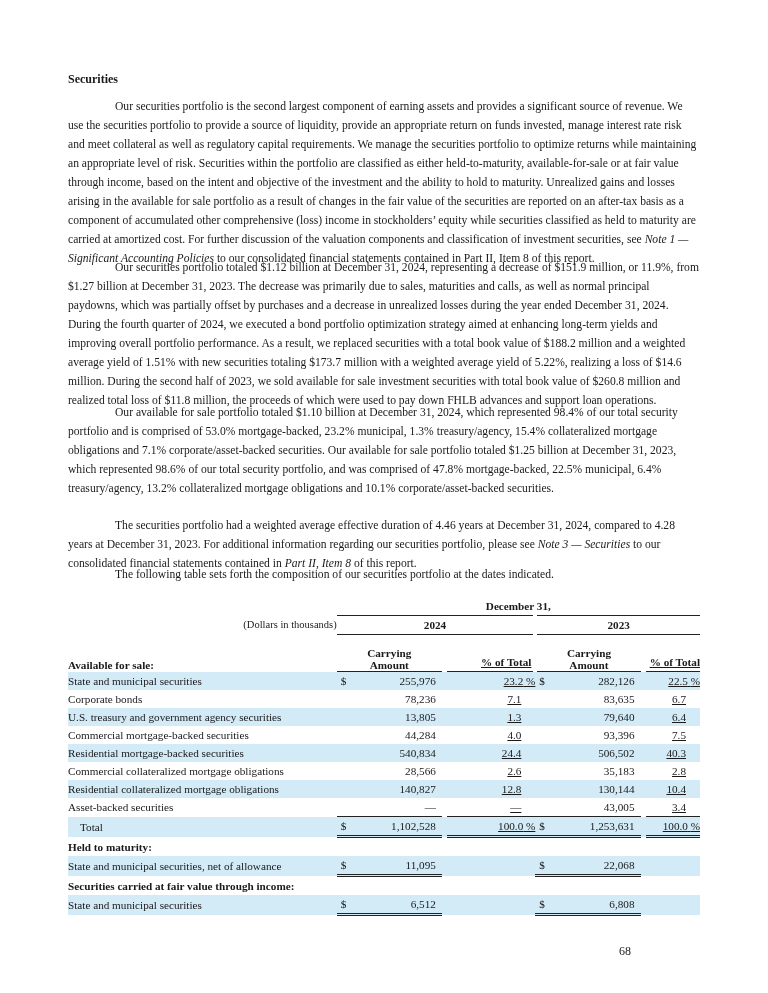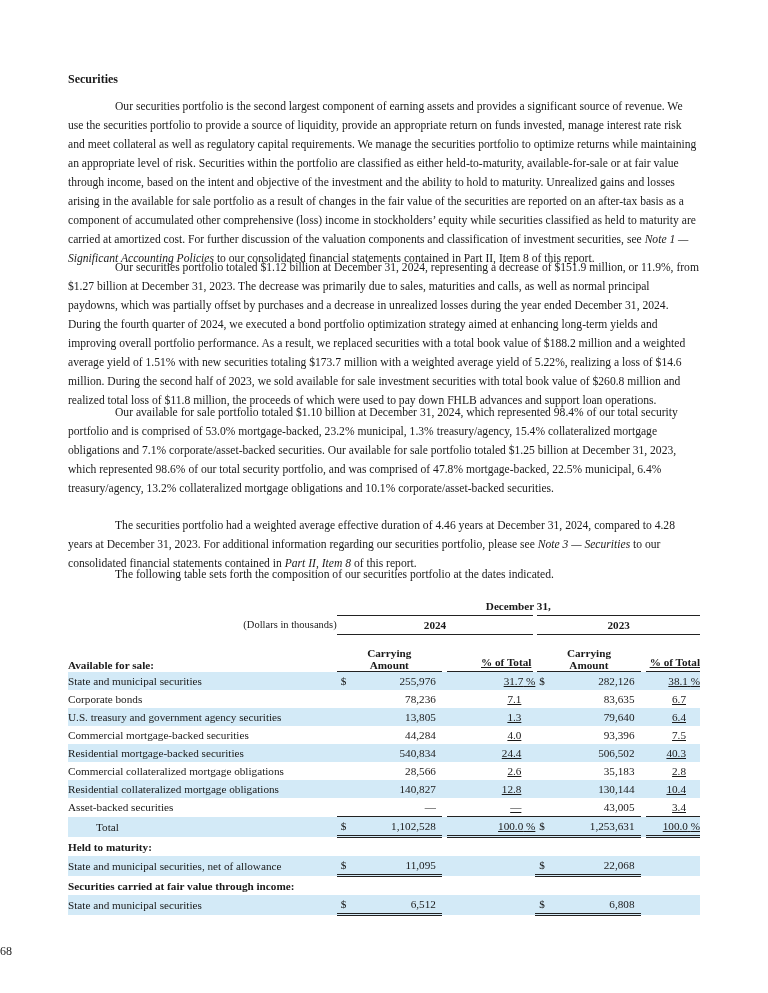--- a/index.html
+++ b/index.html
@@ -16,21 +16,21 @@
     table.sec td { padding:0; height:18px; line-height:18px; white-space:nowrap; }
     .hl td { background:#d3eaf7; }
     .b { font-weight:bold; }
     .c { text-align:center; }
     .r { text-align:right;text-decoration:underline; }
     .dol { width:14px; padding-left:4px !important; }
     .amt { width:84px; text-align:right; padding-right:6px !important; }
     .dbl { border-bottom:3px double #222; }
     .line-top { border-top:1px solid #222; }
     .hdr-small { font-size:10.5px;text-align:right; }
-    .pagenum { position:absolute; top:944px; left:0; width:631px; text-align:left; font-size:12px; }
+    .pagenum { position:absolute; top:944px; left:0; width:631px; text-align:right; font-size:12px; }
   </style>
 </head>
 <body>
 
 <div class="page">
   <div class="section-title">Securities</div>
 
   <p class="para" id="p1"><span class="indent"></span><span>Our securities portfolio is the second largest component of earning assets and provides a significant source of revenue. We use the securities portfolio to provide a source of liquidity, provide an appropriate return on funds invested, manage interest rate risk and meet collateral as well as regulatory capital requirements. We manage the securities portfolio to optimize returns while maintaining an appropriate level of risk. Securities within the portfolio are classified as either held-to-maturity, available-for-sale or at fair value through income, based on the intent and objective of the investment and the ability to hold to maturity. Unrealized gains and losses arising in the available for sale portfolio as a result of changes in the fair value of the securities are reported on an after-tax basis as a component of accumulated other comprehensive (loss) income in stockholders’ equity while securities classified as held to maturity are carried at amortized cost. For further discussion of the valuation components and classification of investment securities, see </span><i>Note 1 — Significant Accounting Policies</i><span> to our consolidated financial statements contained in Part II, Item 8 of this report.</span></p>
 
   <p class="para" id="p2"><span class="indent"></span><span>Our securities portfolio totaled $1.12 billion at December 31, 2024, representing a decrease of $151.9 million, or 11.9%, from $1.27 billion at December 31, 2023. The decrease was primarily due to sales, maturities and calls, as well as normal principal paydowns, which was partially offset by purchases and a decrease in unrealized losses during the year ended December 31, 2024. During the fourth quarter of 2024, we executed a bond portfolio optimization strategy aimed at enhancing long-term yields and improving overall portfolio performance. As a result, we replaced securities with a total book value of $188.2 million and a weighted average yield of 1.51% with new securities totaling $173.7 million with a weighted average yield of 5.22%, realizing a loss of $14.6 million. During the second half of 2023, we sold available for sale investment securities with total book value of $260.8 million and realized total loss of $11.8 million, the proceeds of which were used to pay down FHLB advances and support loan operations.</span></p>
@@ -71,25 +71,25 @@
       <td colspan="2" class="c b" style="line-height:12px;height:36px;vertical-align:bottom;border-bottom:1px solid #222;border-left:4px solid #fff"><span>Carrying</span><br><span>Amount</span></td>
       <td></td>
       <td class="r b" style="vertical-align:bottom;border-bottom:1px solid #222">% of Total</td>
     </tr>
 
     <tr class="hl">
       <td>State and municipal securities</td>
       <td class="dol">$</td>
       <td class="amt">255,976</td>
           <td></td>
-      <td class="r"><span>31.7</span> <span>%</span></td>
+      <td class="r"><span>23.2</span> <span>%</span></td>
       <td class="dol">$</td>
       <td class="amt">282,126</td>
           <td></td>
-      <td class="r"><span>38.1</span> <span>%</span></td>
+      <td class="r"><span>22.5</span> <span>%</span></td>
     </tr>
     <tr>
       <td>Corporate bonds</td>
           <td></td>
       <td class="amt">78,236</td>
           <td></td>
       <td class="r" style="padding-right:14px">7.1</td>
           <td></td>
       <td class="amt">83,635</td>
           <td></td>
@@ -155,21 +155,21 @@
           <td></td>
       <td class="amt">—</td>
           <td></td>
       <td class="r" style="padding-right:14px">—</td>
           <td></td>
       <td class="amt">43,005</td>
           <td></td>
       <td class="r" style="padding-right:14px">3.4</td>
     </tr>
     <tr class="hl">
-      <td style="padding-left:28px">Total</td>
+      <td style="padding-left:12px">Total</td>
       <td class="dol line-top dbl">$</td>
       <td class="amt line-top dbl">1,102,528</td>
           <td></td>
       <td class="r line-top dbl"><span>100.0</span> <span>%</span></td>
       <td class="dol line-top dbl">$</td>
       <td class="amt line-top dbl">1,253,631</td>
           <td></td>
       <td class="r line-top dbl"><span>100.0</span> <span>%</span></td>
     </tr>
 

